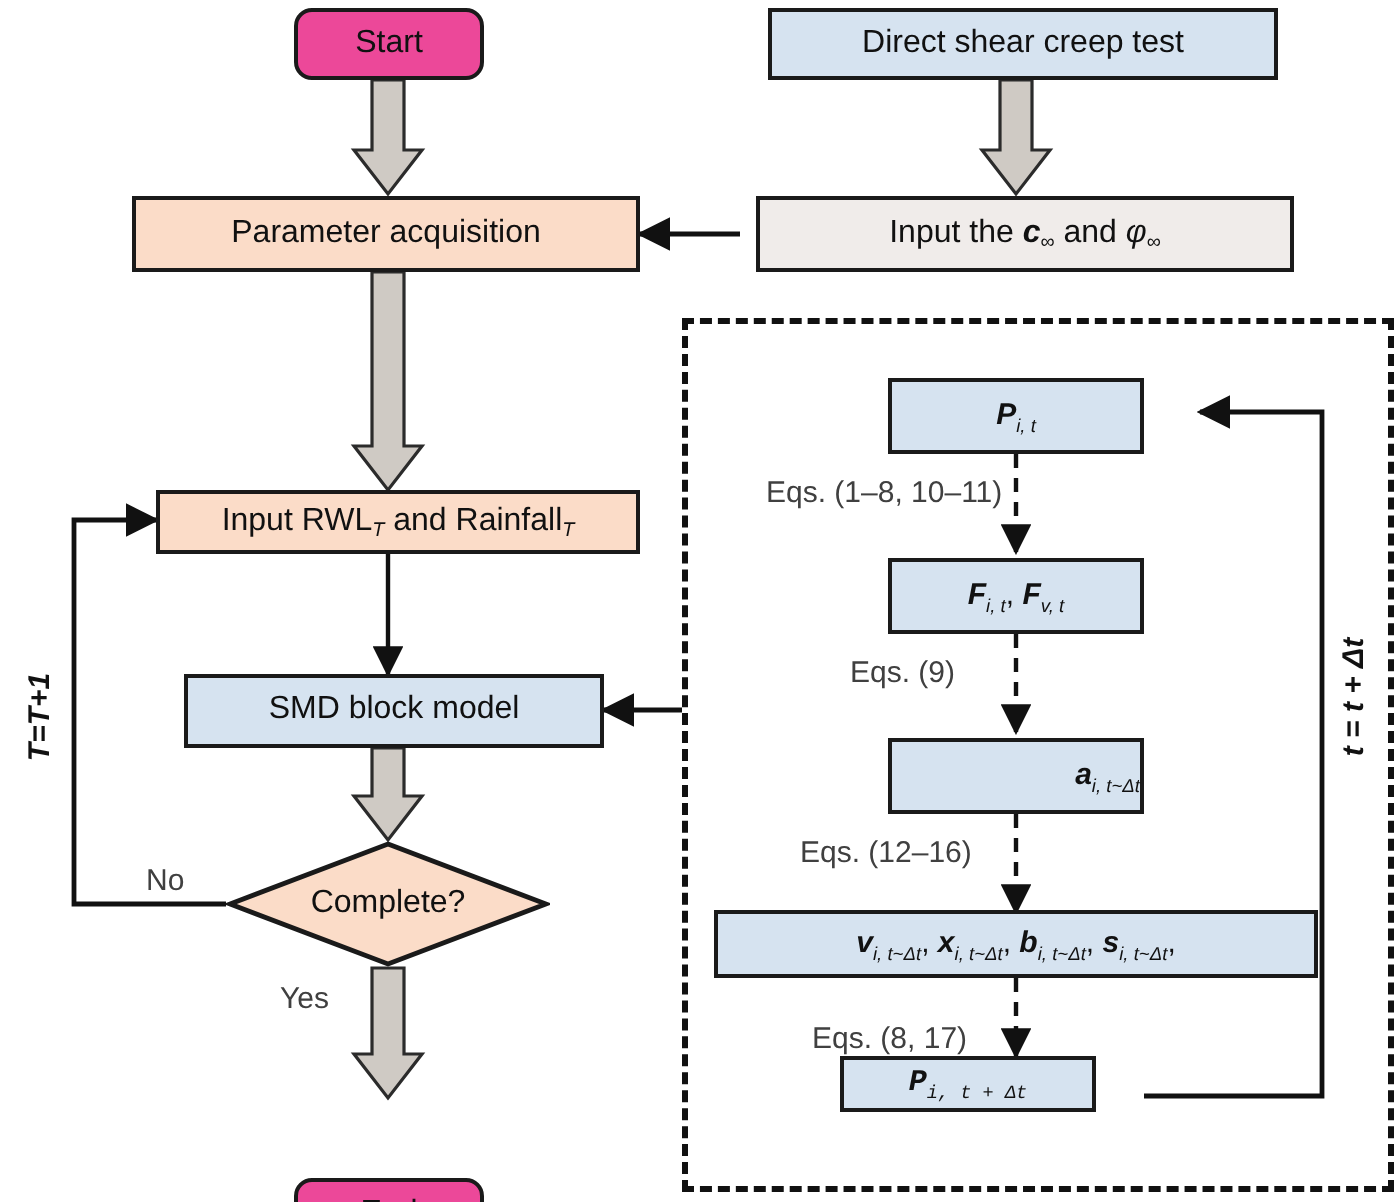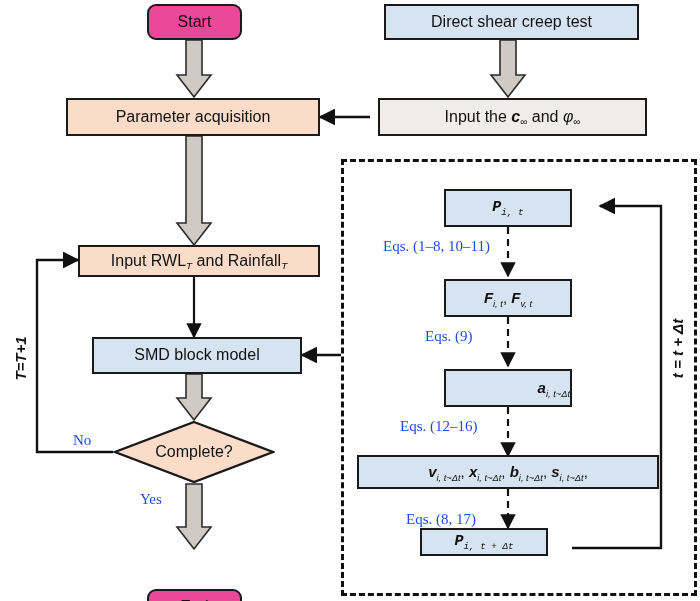--- a/index.html
+++ b/index.html
@@ -54,23 +54,22 @@
     justify-content: center;
     font-size: 16px;
     color: #111;
     pointer-events: none;
   }
 
   
   .lbl {
     position: absolute;
     font-size: 15px;
-    color: #1d4ed8;
+    color: #404040;
     white-space: nowrap;
-    font-family: Liberation Serif, serif;
   }
   .lbl-eq { font-size: 15px; }
 
   .vlabel {
     position: absolute;
     font-size: 15px;
     font-style: italic;
     font-weight: bold;
     color: #111;
     white-space: nowrap;
@@ -208,21 +207,21 @@
     <svg width="162" height="64" viewBox="0 0 162 64" xmlns="http://www.w3.org/2000/svg">
       <polygon points="81,2 160,32 81,62 2,32" fill="#fbdcc8" stroke="#1a1a1a" stroke-width="2.4"></polygon>
     </svg>
     <div class="diamond-label">Complete?</div>
   </div>
 
   <div class="node rounded lav t16" style="left:147px; top:549px; width:95px; height:37px;margin-top:40px;">
     <span>End</span>
   </div>
 
-  <div class="node blue t15" style="left:444px; top:189px; width:128px; height:38px;font-family:Liberation Mono, monospace;">
+  <div class="node blue t15" style="left:444px; top:189px; width:128px; height:38px;">
     <span>
       <span class="var">P</span><sub>i, t</sub>
     </span>
   </div>
 
   <div class="node blue t15" style="left:444px; top:279px; width:128px; height:38px;">
     <span>
       <span class="var">F</span><sub>i, t</sub><span>, </span><span class="var">F</span><sub>v, t</sub>
     </span>
   </div>

